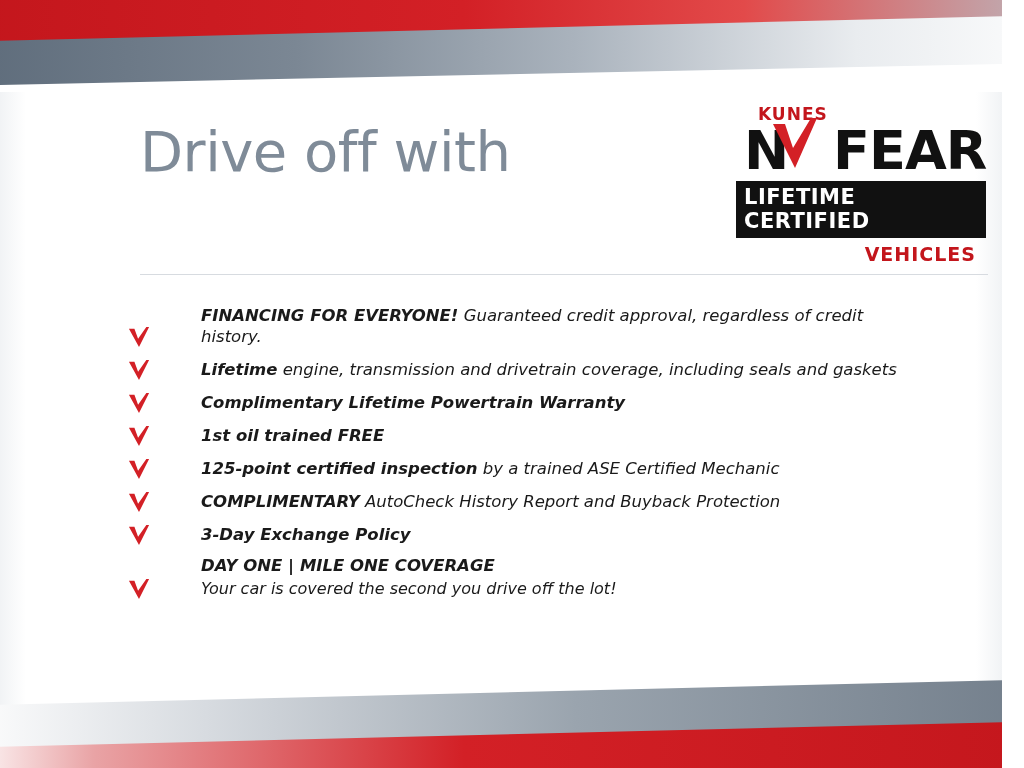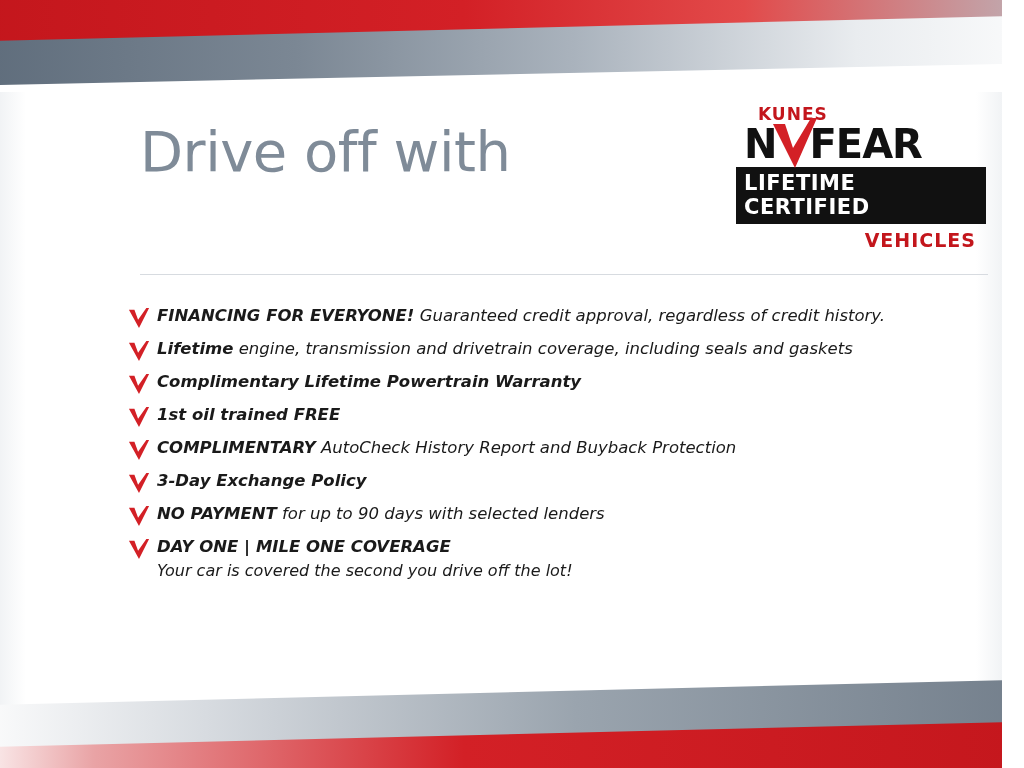--- a/index.html
+++ b/index.html
@@ -122,21 +122,21 @@
     font-size: 17px;
     font-weight: bold;
     color: #c3161c;
     letter-spacing: 1px;
     text-align: left;
     margin-left: 22px;
     font-family: "DejaVu Sans", sans-serif;
   }
   .logo .nofear {
     position: relative;
-    font-size: 40px;
+    font-size: 54px;
     font-weight: bold;
     color: #111111;
     letter-spacing: -1px;
     line-height: 1;
     text-align: left;
     margin-left: 8px;
     font-family: "DejaVu Sans", sans-serif;
   }
   .logo .nofear .checkmark {
     position: absolute;
@@ -179,22 +179,23 @@
 
   
   .benefits {
     position: absolute;
     left: 128px;
     top: 306px;
     width: 800px;
   }
   .benefit {
     display: flex;
-    align-items: flex-start;
+    align-items: flex-end;
     margin-bottom: 10px;
+    gap: 44px;
   }
   .benefit .check {
     flex: 0 0 auto;
     width: 22px;
     height: 22px;
     margin-right: 7px;
     margin-top: 1px;
   }
   .benefit .txt {
     font-size: 16.5px;
@@ -270,33 +271,33 @@
       <div class="benefit">
         <svg class="check" viewBox="0 0 24 24">
           <path d="M1 3 L7 3 L11 14 L20 1 L23 1 L12 23 Z" fill="#d32026"></path>
         </svg>
         <div class="txt"><b>1st oil trained FREE</b></div>
       </div>
       <div class="benefit">
         <svg class="check" viewBox="0 0 24 24">
           <path d="M1 3 L7 3 L11 14 L20 1 L23 1 L12 23 Z" fill="#d32026"></path>
         </svg>
+        <div class="txt"><b>125-point certified inspection</b><span> by a trained ASE Certified Mechanic</span></div>
+      </div>
+      <div class="benefit">
+        <svg class="check" viewBox="0 0 24 24">
+          <path d="M1 3 L7 3 L11 14 L20 1 L23 1 L12 23 Z" fill="#d32026"></path>
+        </svg>
         <div class="txt"><b>COMPLIMENTARY</b><span> AutoCheck History Report and Buyback Protection</span></div>
       </div>
       <div class="benefit">
         <svg class="check" viewBox="0 0 24 24">
           <path d="M1 3 L7 3 L11 14 L20 1 L23 1 L12 23 Z" fill="#d32026"></path>
         </svg>
         <div class="txt"><b>3-Day Exchange Policy</b></div>
-      </div>
-      <div class="benefit">
-        <svg class="check" viewBox="0 0 24 24">
-          <path d="M1 3 L7 3 L11 14 L20 1 L23 1 L12 23 Z" fill="#d32026"></path>
-        </svg>
-        <div class="txt"><b>NO PAYMENT</b><span> for up to 90 days with selected lenders</span></div>
       </div>
       <div class="benefit">
         <svg class="check" viewBox="0 0 24 24">
           <path d="M1 3 L7 3 L11 14 L20 1 L23 1 L12 23 Z" fill="#d32026"></path>
         </svg>
         <div class="txt"><b>DAY ONE | MILE ONE COVERAGE</b><span class="sub">Your car is covered the second you drive off the lot!</span></div>
       </div>
     </div>
 
   <div class="band-bottom">

